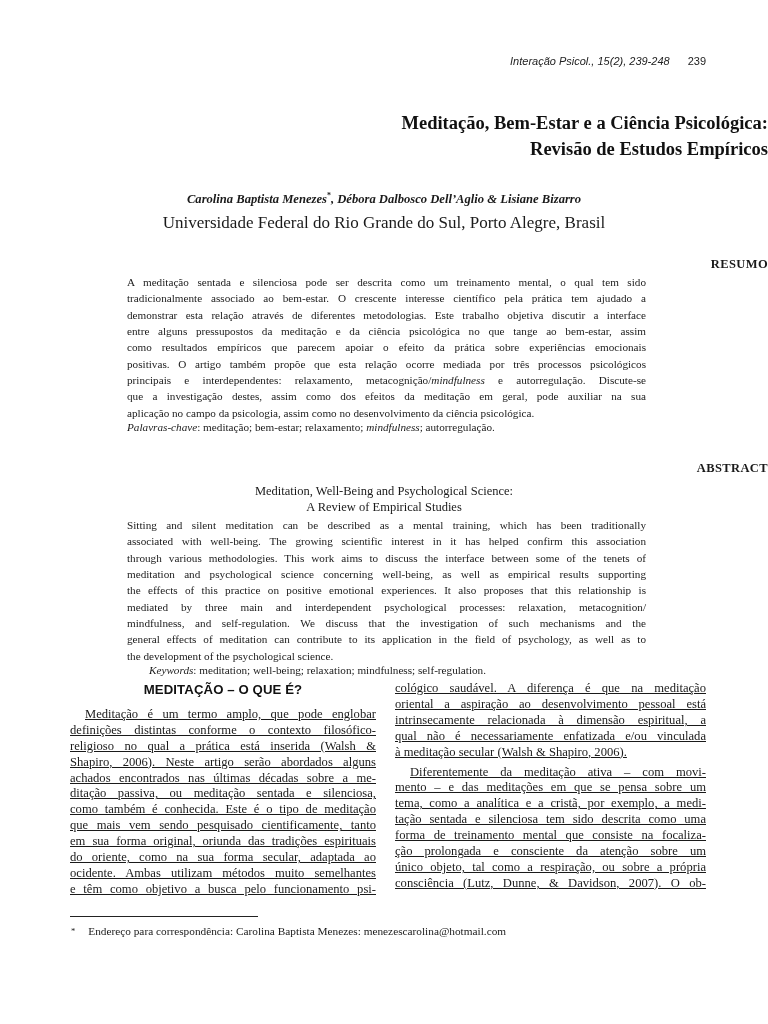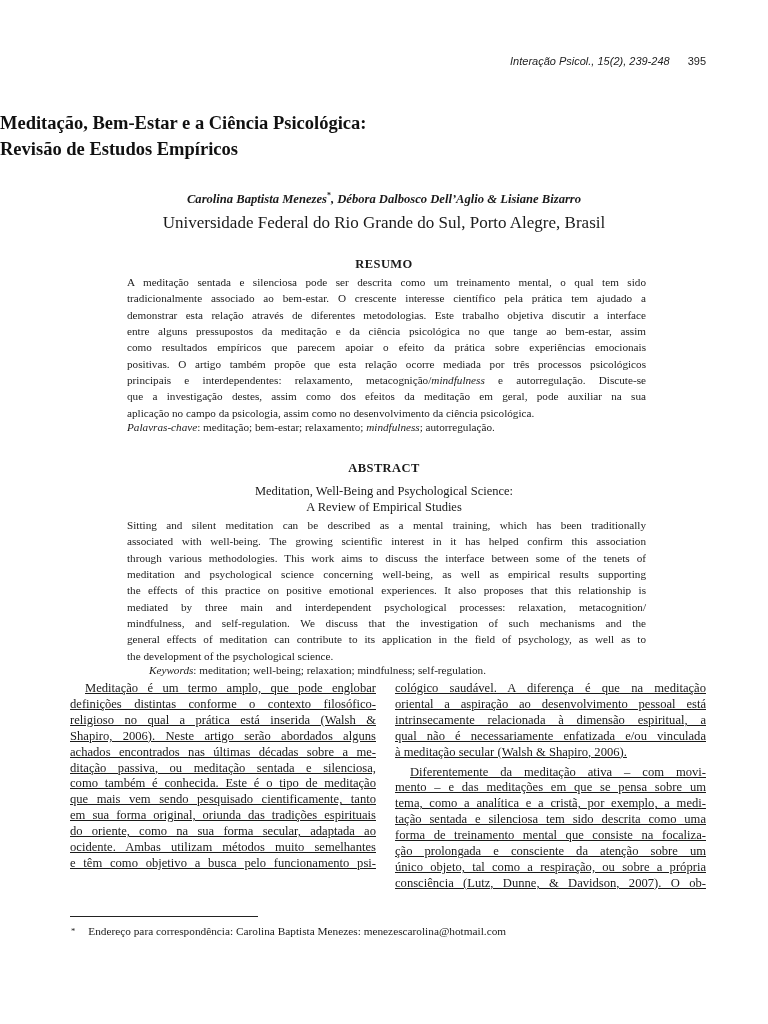--- a/index.html
+++ b/index.html
@@ -11,34 +11,34 @@
   
   .running-head{
     position:absolute;top:55px;right:62px;
     font-family:"Liberation Sans","DejaVu Sans",sans-serif;
     font-style:italic;font-size:11px;color:#222;white-space:nowrap;
   }
   .running-head .pageno{font-style:normal;margin-left:18px;}
   
   .title{
     position:absolute;top:110px;left:0;width:100%;margin:0;
-    text-align:left;font-weight:bold;font-size:18.5px;line-height:26px;color:#111;
+    text-align:right;font-weight:bold;font-size:18.5px;line-height:26px;color:#111;
   }
   .authors{
     position:absolute;top:192px;left:0;width:100%;
     text-align:center;font-weight:bold;font-style:italic;font-size:12.6px;white-space:nowrap;
   }
   .authors sup{font-size:8px;font-style:normal;line-height:0;}
   .affiliation{
     position:absolute;top:213px;left:0;width:100%;
     text-align:center;font-size:17px;
   }
   
   .sec-head{
-    position:absolute;left:0;width:100%;text-align:center;
+    position:absolute;left:0;width:100%;text-align:right;
     font-weight:bold;font-size:12.5px;letter-spacing:0.4px;
   }
   #resumo-head{top:257px;}
   #abstract-head{top:461px;}
   .sub-title{
     position:absolute;top:483px;left:0;width:100%;text-align:center;
     font-weight:normal;font-size:12.5px;line-height:16.4px;
   }
   
   .block{
@@ -69,21 +69,21 @@
   .fn-rule{width:188px;height:0;border-top:1.2px solid #222;margin-bottom:8px;}
   .fn-line{display:flex;align-items:flex-start;}
   .fn-marker{font-size:8.5px;margin:1px 13px 0 1px;}
 </style>
 </head>
 <body>
 
 <div class="page">
 
   <div class="running-head">
-    <span class="jref">Interação Psicol., 15(2), 239-248</span><span class="pageno">395</span>
+    <span class="jref">Interação Psicol., 15(2), 239-248</span><span class="pageno">239</span>
   </div>
 
   <h1 class="title">
     <span>Meditação, Bem-Estar e a Ciência Psicológica:</span><br>
     <span>Revisão de Estudos Empíricos</span>
   </h1>
 
   <div class="authors">
     <span>Carolina Baptista Menezes</span><sup>*</sup><span>, Débora Dalbosco Dell’Aglio &amp; Lisiane Bizarro</span>
   </div>
@@ -116,20 +116,21 @@
       <div class="ln">the effects of this practice on positive emotional experiences. It also proposes that this relationship is</div>
       <div class="ln">mediated by three main and interdependent psychological processes: relaxation, metacognition/</div>
       <div class="ln">mindfulness, and self-regulation. We discuss that the investigation of such mechanisms and the</div>
       <div class="ln">general effects of meditation can contribute to its application in the field of psychology, as well as to</div>
       <div class="ln ln-last">the development of the psychological science.</div>
     </div>
   <div class="block" id="keywords"><i>Keywords</i>: meditation; well-being; relaxation; mindfulness; self-regulation.</div>
 
   <div class="twocol">
     <div class="col col-left">
+      <div class="col-head">MEDITAÇÃO – O QUE É?</div>
       <div class="para indent">
           <div class="ln">Meditação é um termo amplo, que pode englobar</div>
           <div class="ln">definições distintas conforme o contexto filosófico-</div>
           <div class="ln">religioso no qual a prática está inserida (Walsh &amp;</div>
           <div class="ln">Shapiro, 2006). Neste artigo serão abordados alguns</div>
           <div class="ln">achados encontrados nas últimas décadas sobre a me-</div>
           <div class="ln">ditação passiva, ou meditação sentada e silenciosa,</div>
           <div class="ln">como também é conhecida. Este é o tipo de meditação</div>
           <div class="ln">que mais vem sendo pesquisado cientificamente, tanto</div>
           <div class="ln">em sua forma original, oriunda das tradições espirituais</div>

